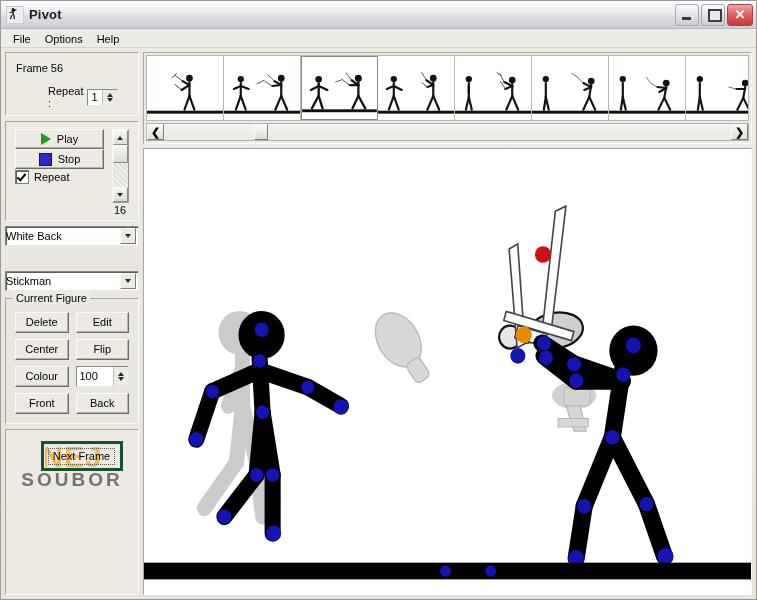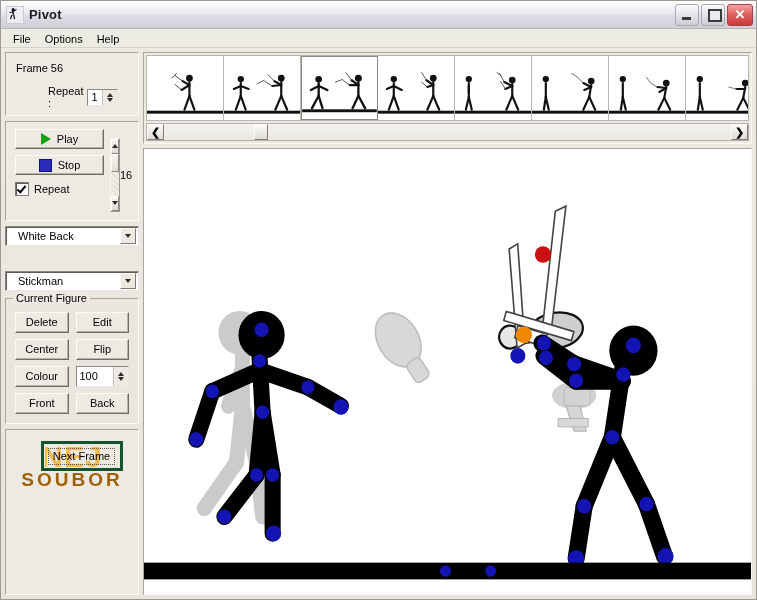--- a/index.html
+++ b/index.html
@@ -208,21 +208,20 @@
   #playback-panel {
     height: 100px;
     padding: 7px 8px 0 9px;
     display: flex;
     flex-direction: row;
     gap: 6px;
   }
   #playback-buttons {
     display: flex;
     flex-direction: column;
-    gap: 6px;
     flex: 1 1 auto;
   }
   .btn {
     background: #eceae3;
     border: 1px solid #fcfbf7;
     border-right-color: #6e6c66;
     border-bottom-color: #6e6c66;
     box-shadow: inset -1px -1px 0 #b4b2aa;
     font-size: 11px;
     color: #000;
@@ -275,21 +274,21 @@
     border-width: 0 2px 2px 0;
     transform: rotate(40deg);
   }
   #repeat-check-label { font-size: 11px; }
 
   
   #speed-scroll-wrap {
     width: 20px;
     flex: 0 0 auto;
     display: flex;
-    flex-direction: row;
+    flex-direction: column;
     align-items: center;
   }
   #speed-scrollbar {
     width: 17px;
     height: 74px;
     background: #e8e7e0;
     border: 1px solid #f7f6f2;
     border-right-color: #9a988f;
     border-bottom-color: #9a988f;
     display: flex;
@@ -339,21 +338,21 @@
     border-right-color: #e9e8e2;
     border-bottom-color: #e9e8e2;
     box-shadow: inset 1px 1px 0 #5e5c56;
     display: flex;
     align-items: center;
     box-sizing: border-box;
     cursor: default;
   }
   .combo .combo-text {
     flex: 1 1 auto;
-    padding-left: 12px;
+    padding-left: 0;
     font-size: 11px;
     color: #000;
     overflow: hidden;
     white-space: nowrap;
   }
   .combo-arrow {
     width: 16px; height: 16px;
     margin-right: 2px;
     flex: 0 0 auto;
     background: #eceae3;
@@ -415,21 +414,21 @@
     font-size: 30px;
     font-weight: bold;
     color: #f2b946;
     letter-spacing: 1px;
     line-height: 26px;
     opacity: .95;
   }
   #watermark-bottom {
     font-size: 19px;
     font-weight: bold;
-    color: #a16207;
+    color: #737373;
     letter-spacing: 3px;
     line-height: 20px;
   }
   #next-frame-button {
     position: relative;
     z-index: 1;
     width: 76px;
     height: 24px;
     line-height: 20px;
     background: transparent;

